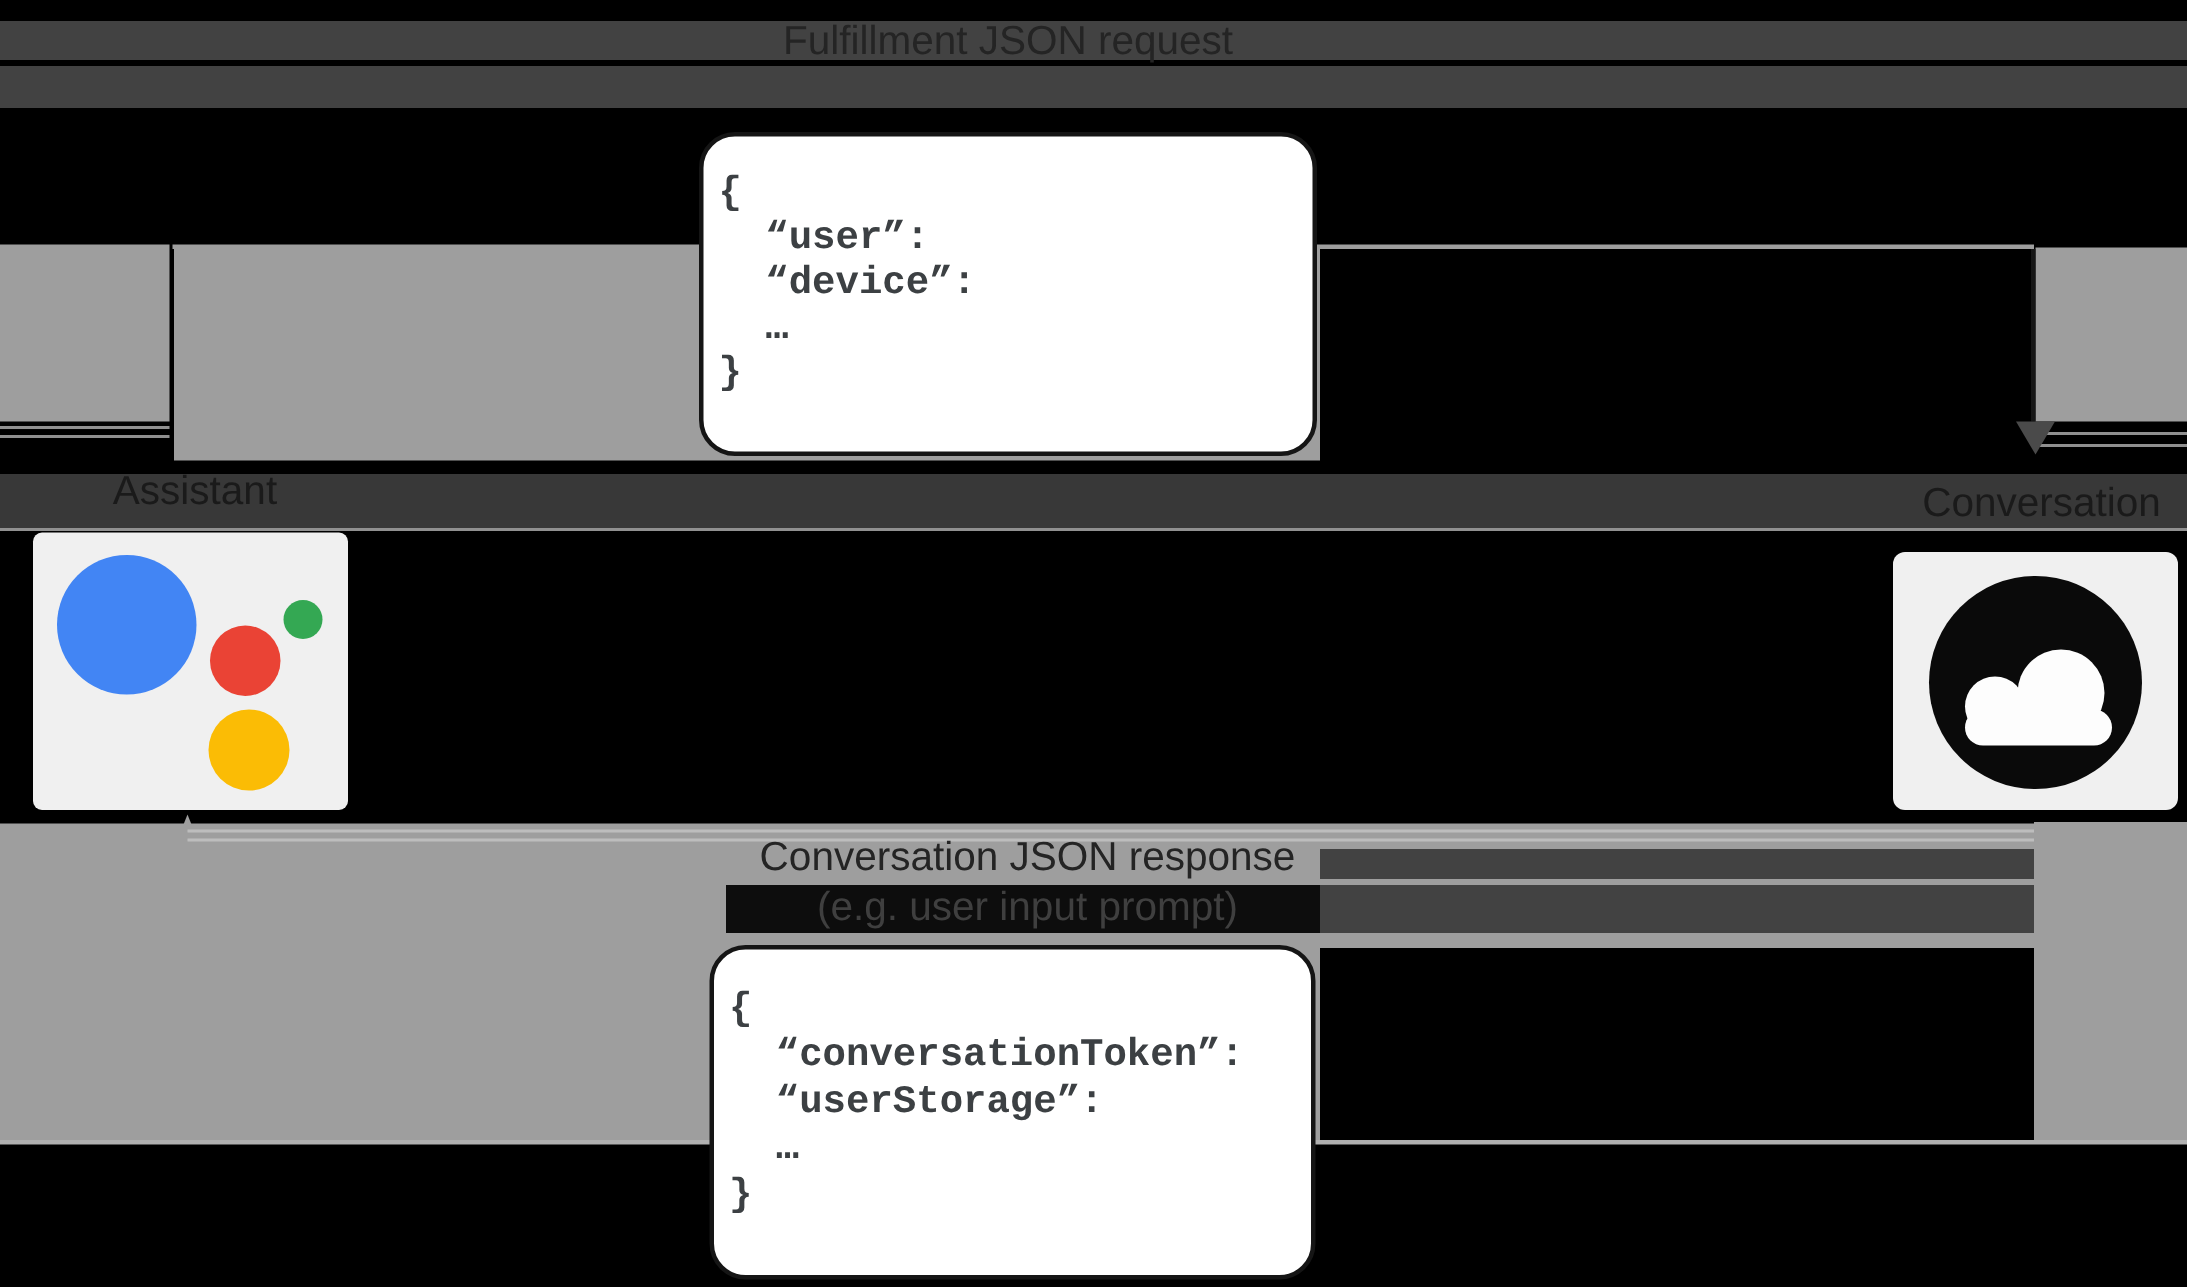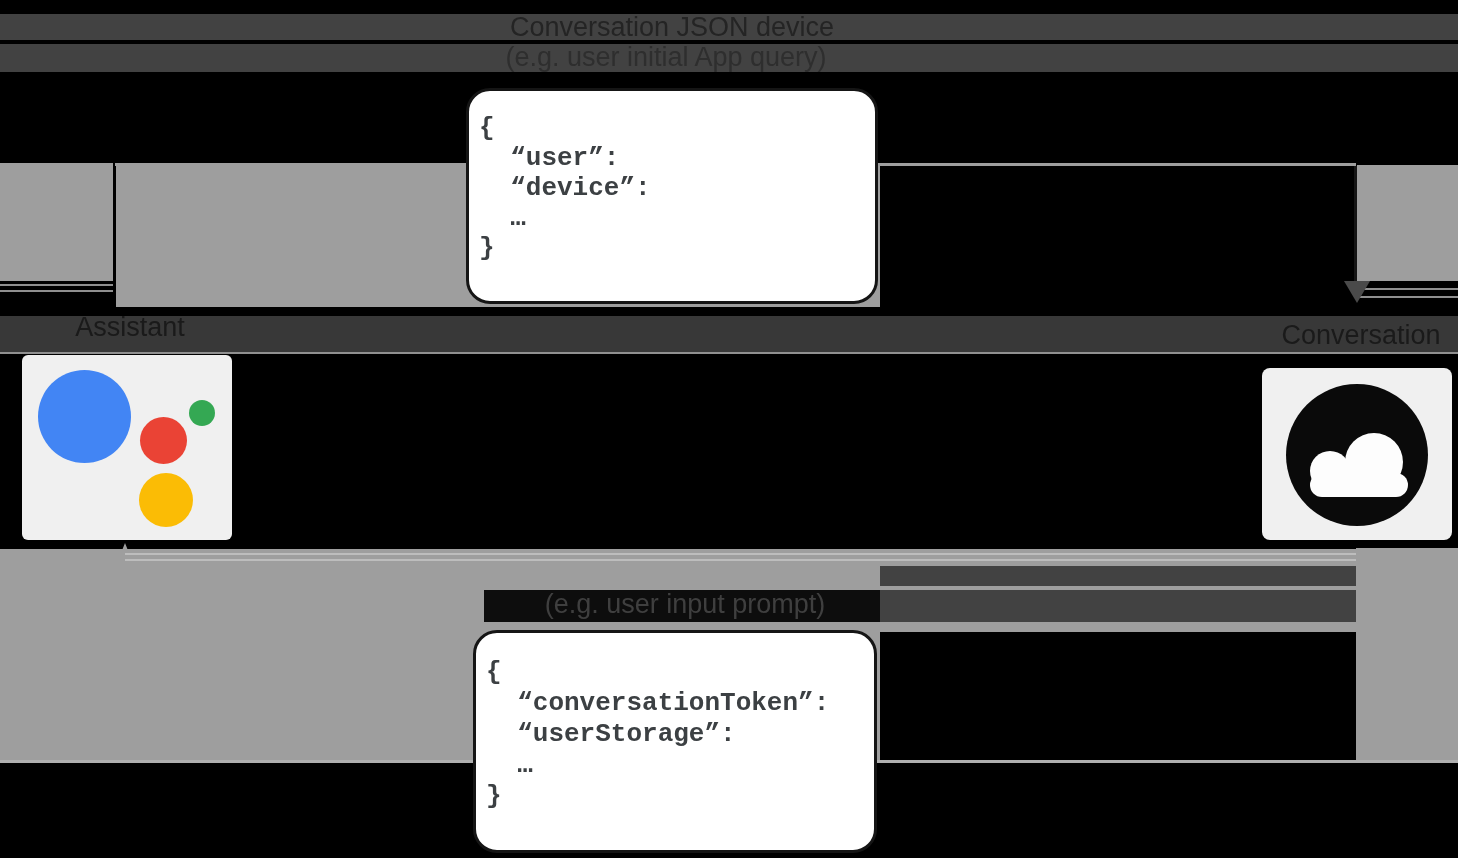--- a/index.html
+++ b/index.html
@@ -66,22 +66,21 @@
   <div class="gblock" style="left:0;top:163px;width:113px;height:118px;"></div>
   <div class="gblock" style="left:116px;top:165px;width:764px;height:142px;"></div>
   <div class="gblock" style="left:1357px;top:165px;width:101px;height:116px;"></div>
   <div class="featherline" style="left:0;top:284px;width:113px;height:2px;"></div>
   <div class="featherline" style="left:0;top:290px;width:113px;height:2px;"></div>
   <div class="featherline" style="left:1360px;top:288px;width:98px;height:2px;"></div>
   <div class="featherline" style="left:1360px;top:296px;width:98px;height:2px;"></div>
   <div class="darkedge" style="left:1354px;top:166px;width:3px;height:115px;"></div>
   <div class="arrow-down"></div>
 
-  <div class="flow-text" style="left:0;top:12px;width:1344px;">Conversation JSON device</div>
-  <div class="flow-text flow-sub" style="left:0;top:42px;width:1332px;">(e.g. user initial App query)</div>
+  <div class="flow-text" style="left:0;top:12px;width:1344px;">Fulfillment JSON request</div>
 
   <div class="codebox" style="left:466px;top:88px;width:412px;height:216px;">
     <pre>{
   “user”:
   “device”:
   …
 }</pre>
   </div>
 
   <div class="band band-label" style="top:316px;height:37px;"></div>
@@ -120,20 +119,21 @@
   <div class="band" style="left:880px;top:566px;width:476px;height:20px;"></div>
   <div class="gblock" style="left:880px;top:586px;width:476px;height:4px;"></div>
   <div class="band" style="left:880px;top:590px;width:476px;height:32px;"></div>
   <div class="gblock" style="left:880px;top:622px;width:476px;height:10px;"></div>
   <div class="gblock" style="left:1356px;top:548px;width:102px;height:212px;"></div>
   <div class="notch" style="left:484px;top:590px;width:396px;height:32px;"></div>
   <div class="lightline" style="left:125px;top:553px;width:1231px;height:2px;"></div>
   <div class="lightline" style="left:125px;top:559px;width:1231px;height:2px;"></div>
   <div class="featherline" style="left:0;top:760px;width:1458px;height:3px;background:#b0b0b0;"></div>
 
+  <div class="flow-text" style="left:0;top:556px;width:1370px;">Conversation JSON response</div>
   <div class="flow-text flow-sub-dark" style="left:0;top:589px;width:1370px;">(e.g. user input prompt)</div>
 
   <div class="codebox response" style="left:473px;top:630px;width:404px;height:223px;">
     <pre>{
   “conversationToken”:
   “userStorage”:
   …
 }</pre>
   </div>
 

